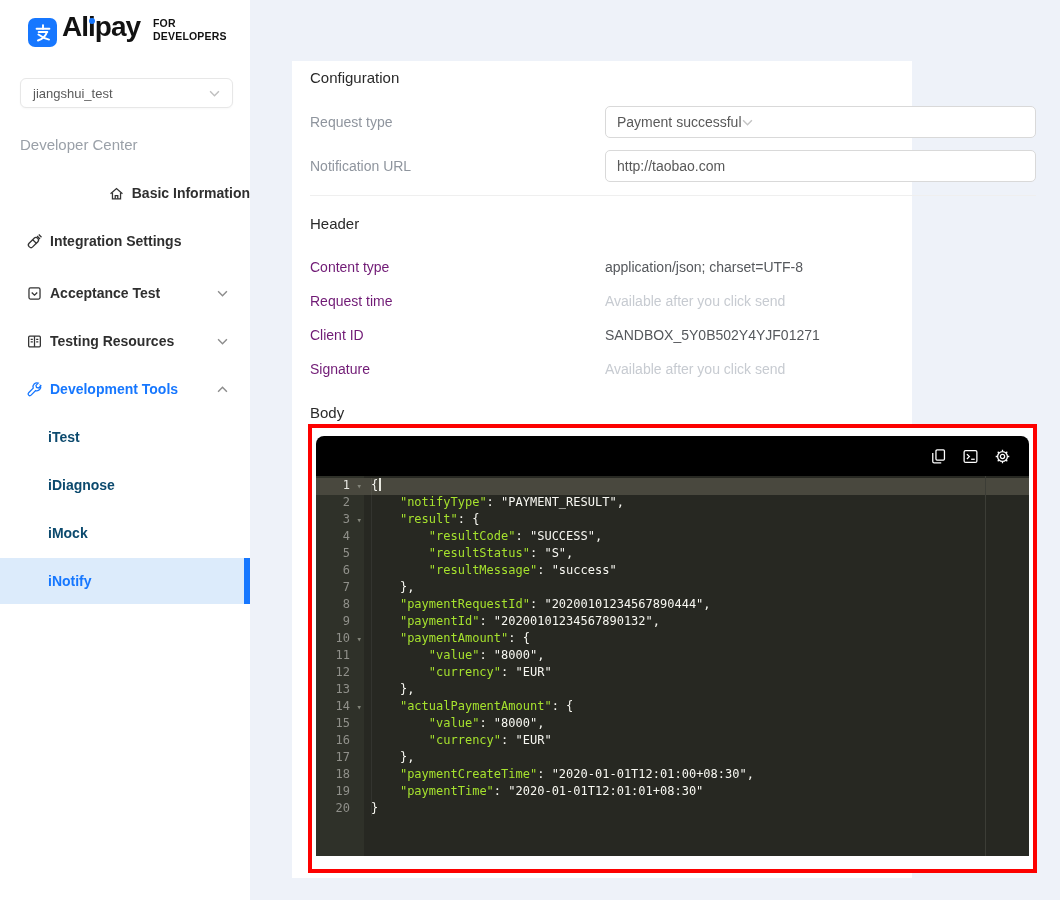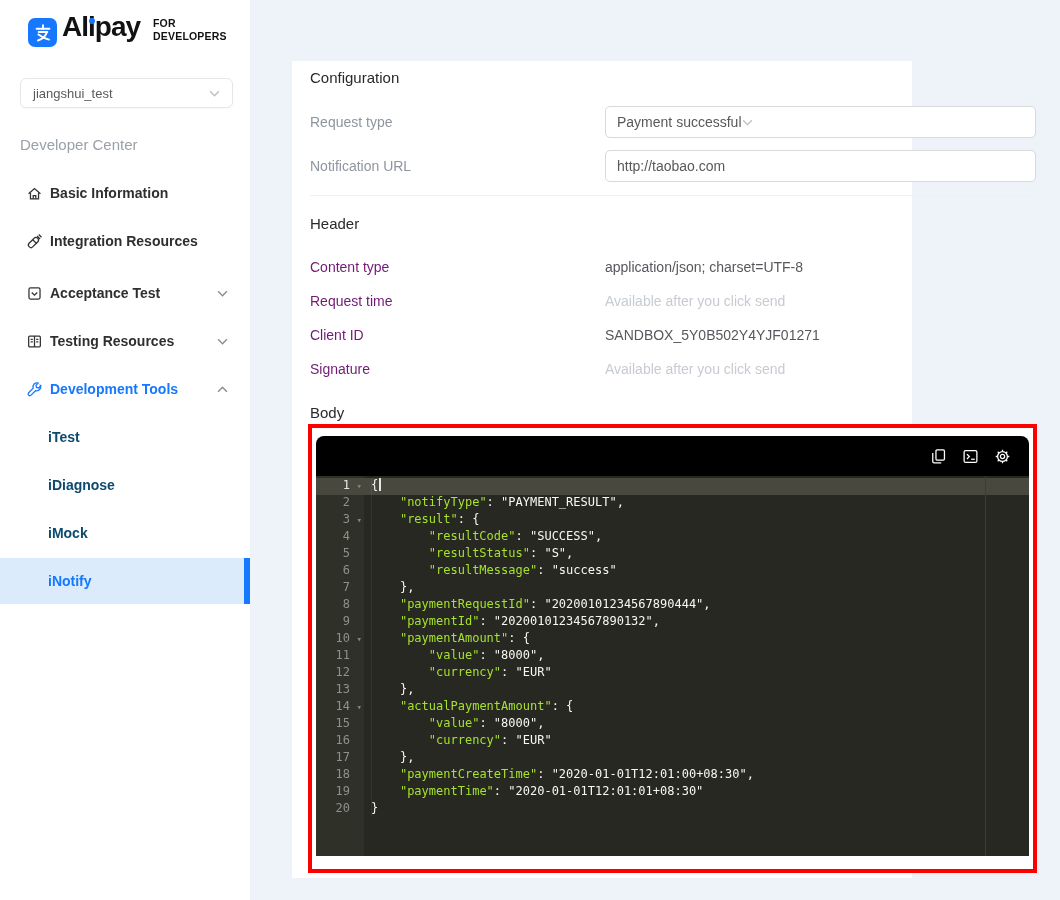--- a/index.html
+++ b/index.html
@@ -83,21 +83,21 @@
       <span>jiangshui_test</span>
       <span style="display:flex">
         <svg viewBox="0 0 10 6" width="11" height="7">
             <path d="M1 1l4 4 4-4" fill="none" stroke="#bfbfbf" stroke-width="1.3"></path>
           </svg>
       </span>
     </div>
 
     <div class="nav-title">Developer Center</div>
     <nav id="sidebar-nav">
-        <div class="menu-item" style="top: 170px;">
+        <div class="menu-item" style="top: 170px; justify-content: flex-end;">
           <span class="mi-icon">
             <svg viewBox="0 0 16 16" width="17" height="17">
               <g fill="none" stroke="#333" stroke-width="1.2">
                 <path d="M2.4 8.2 8 3.3l5.6 4.9"></path>
                 <path d="M4.2 7.4V13h7.6V7.4"></path>
                 <path d="M6.8 13v-2.9h2.4V13"></path>
               </g>
             </svg>
           </span>
           <span class="mi-label">Basic Information</span>
@@ -105,21 +105,21 @@
         <div class="menu-item" style="top: 218px;">
           <span class="mi-icon">
             <svg viewBox="0 0 16 16" width="17" height="17">
               <g fill="none" stroke="#333" stroke-width="1.2">
                 <path d="M6.3 6.3 2.9 9.7a2.2 2.2 0 0 0 0 3.1l.3.3a2.2 2.2 0 0 0 3.1 0l3.4-3.4"></path>
                 <path d="M9.7 9.7 6.3 6.3l1.3-1.3a2.4 2.4 0 0 1 3.4 3.4z"></path>
                 <path d="m10.4 2.8 2.8 2.8M12 1.4l2.6 2.6"></path>
               </g>
             </svg>
           </span>
-          <span class="mi-label">Integration Resources</span>
+          <span class="mi-label">Integration Settings</span>
         </div>
         <div class="menu-item" style="top: 270px;">
           <span class="mi-icon">
             <svg viewBox="0 0 16 16" width="17" height="17">
               <g fill="none" stroke="#333" stroke-width="1.2">
                 <rect x="2.8" y="2.8" width="10.4" height="10.4" rx="1.4"></rect>
                 <path d="m5.4 7 2.6 2.6L10.6 7"></path>
               </g>
             </svg>
           </span>

